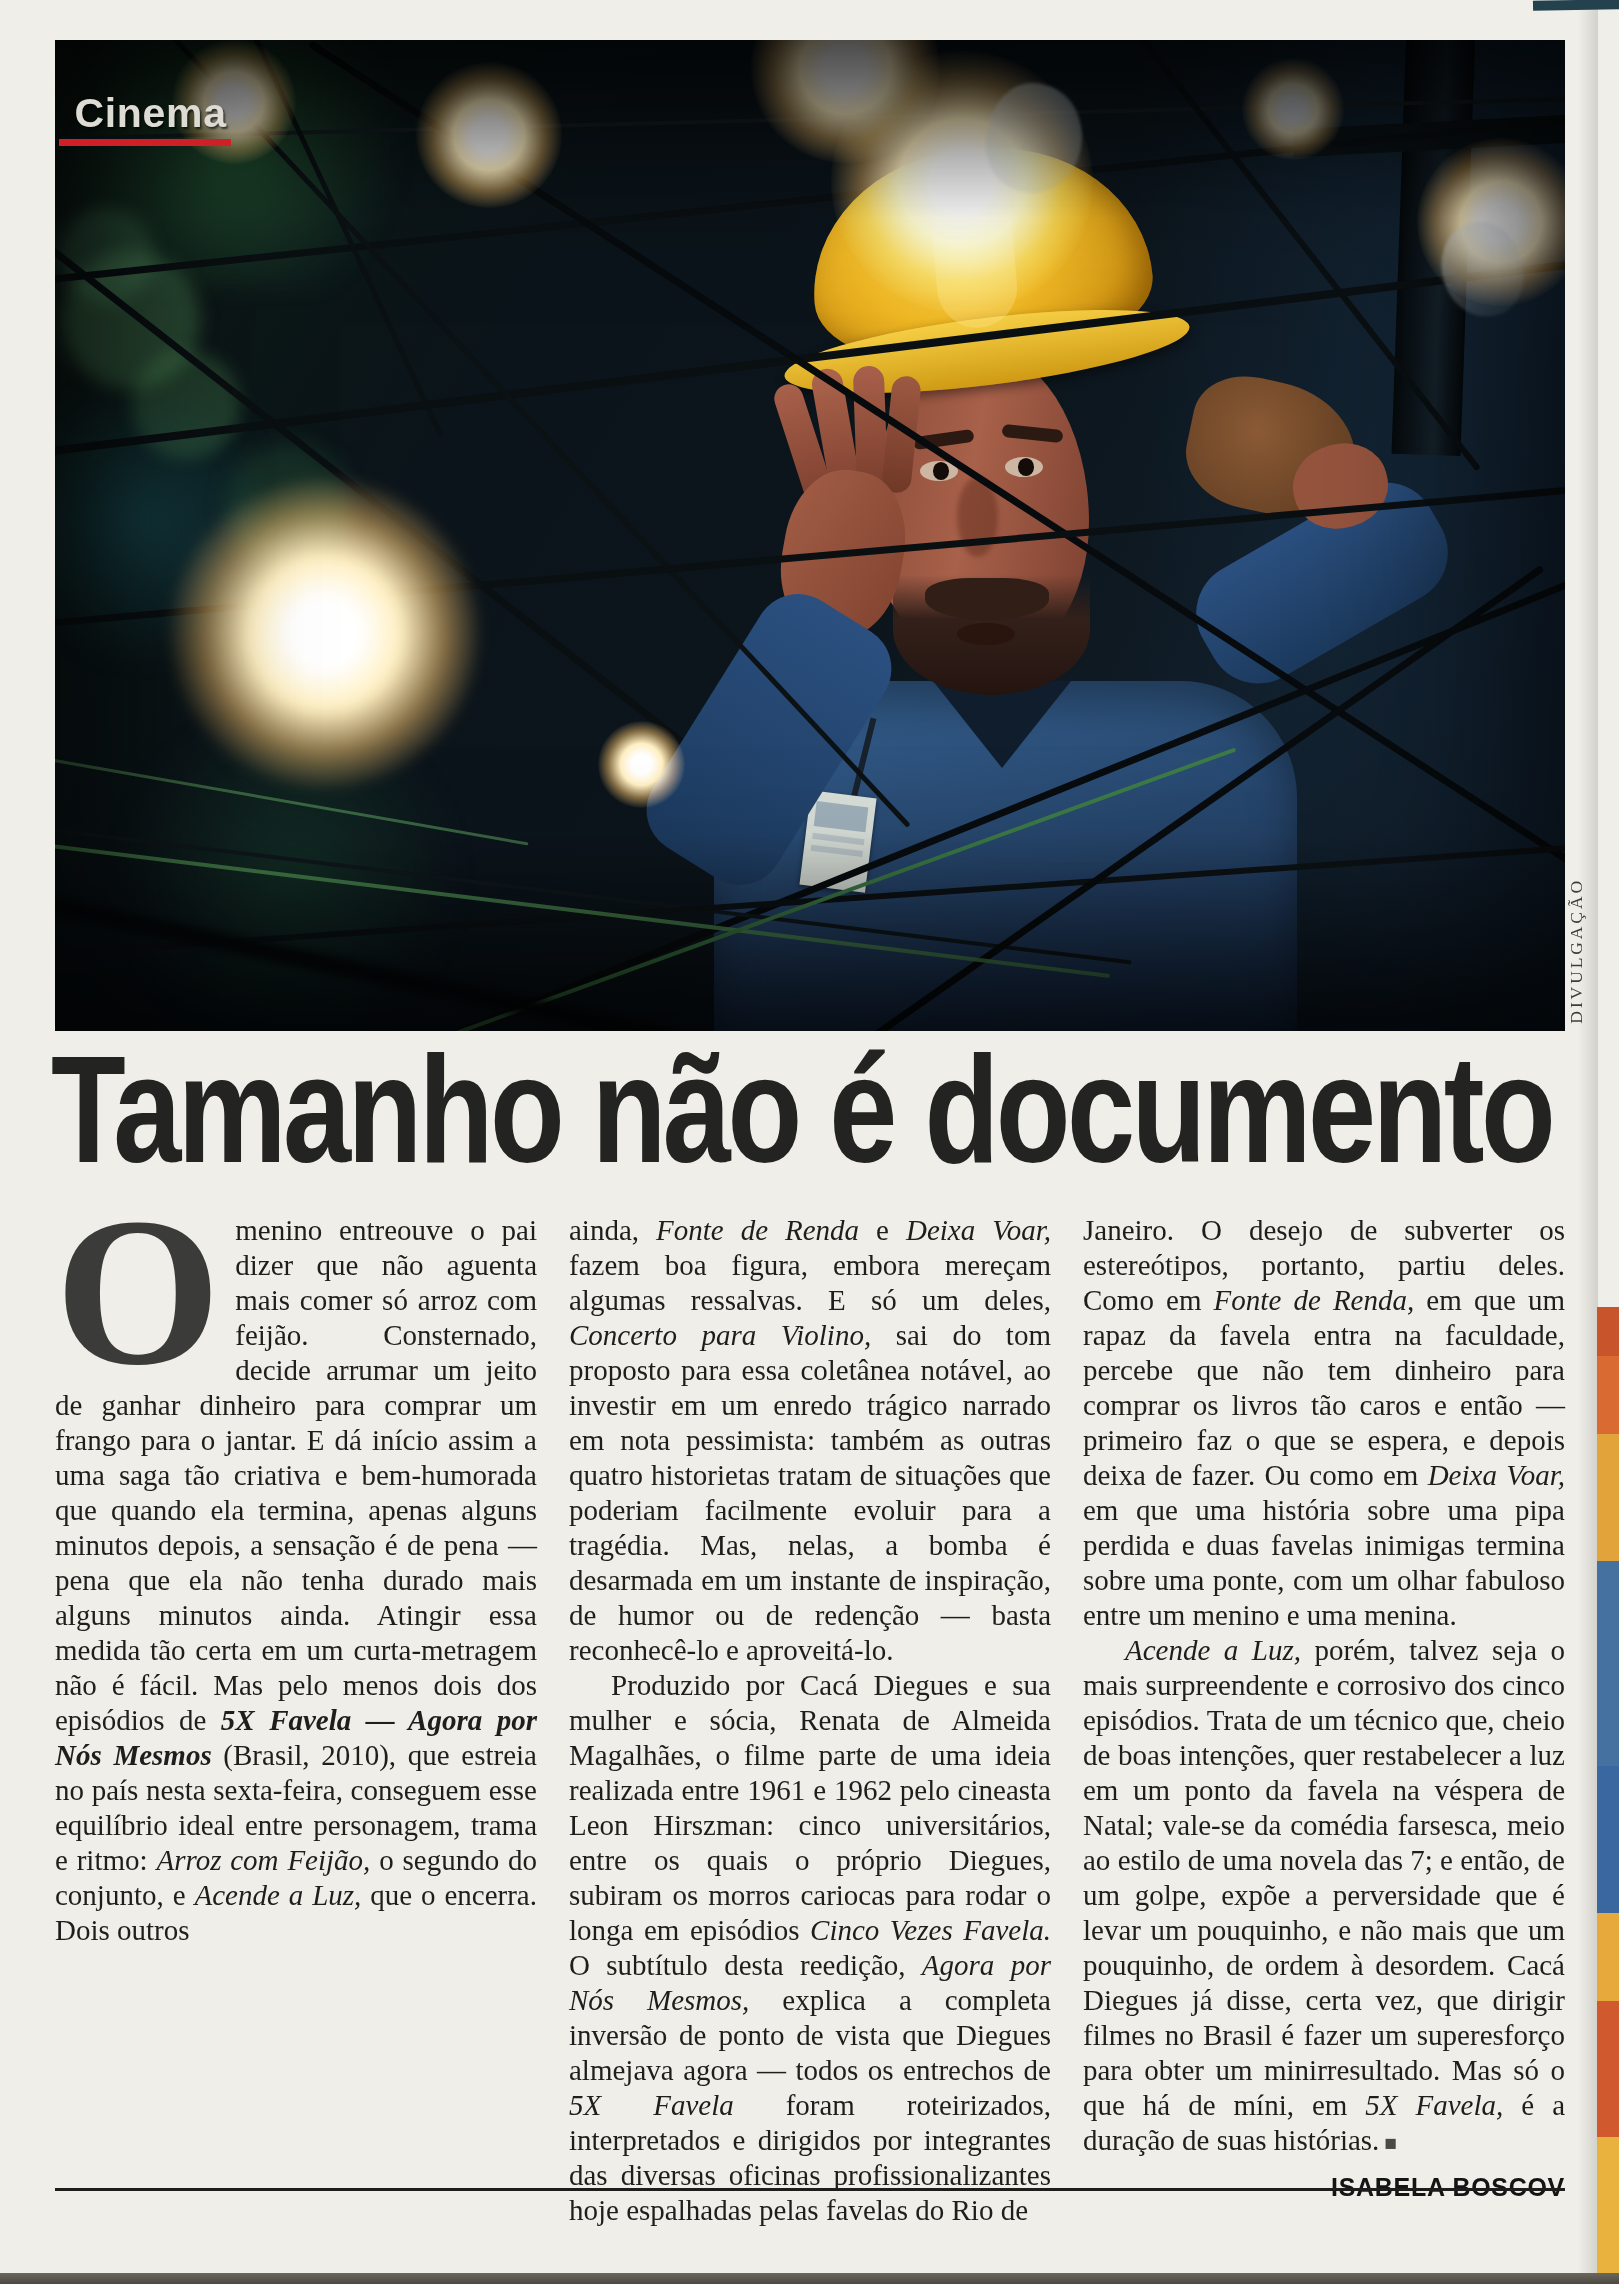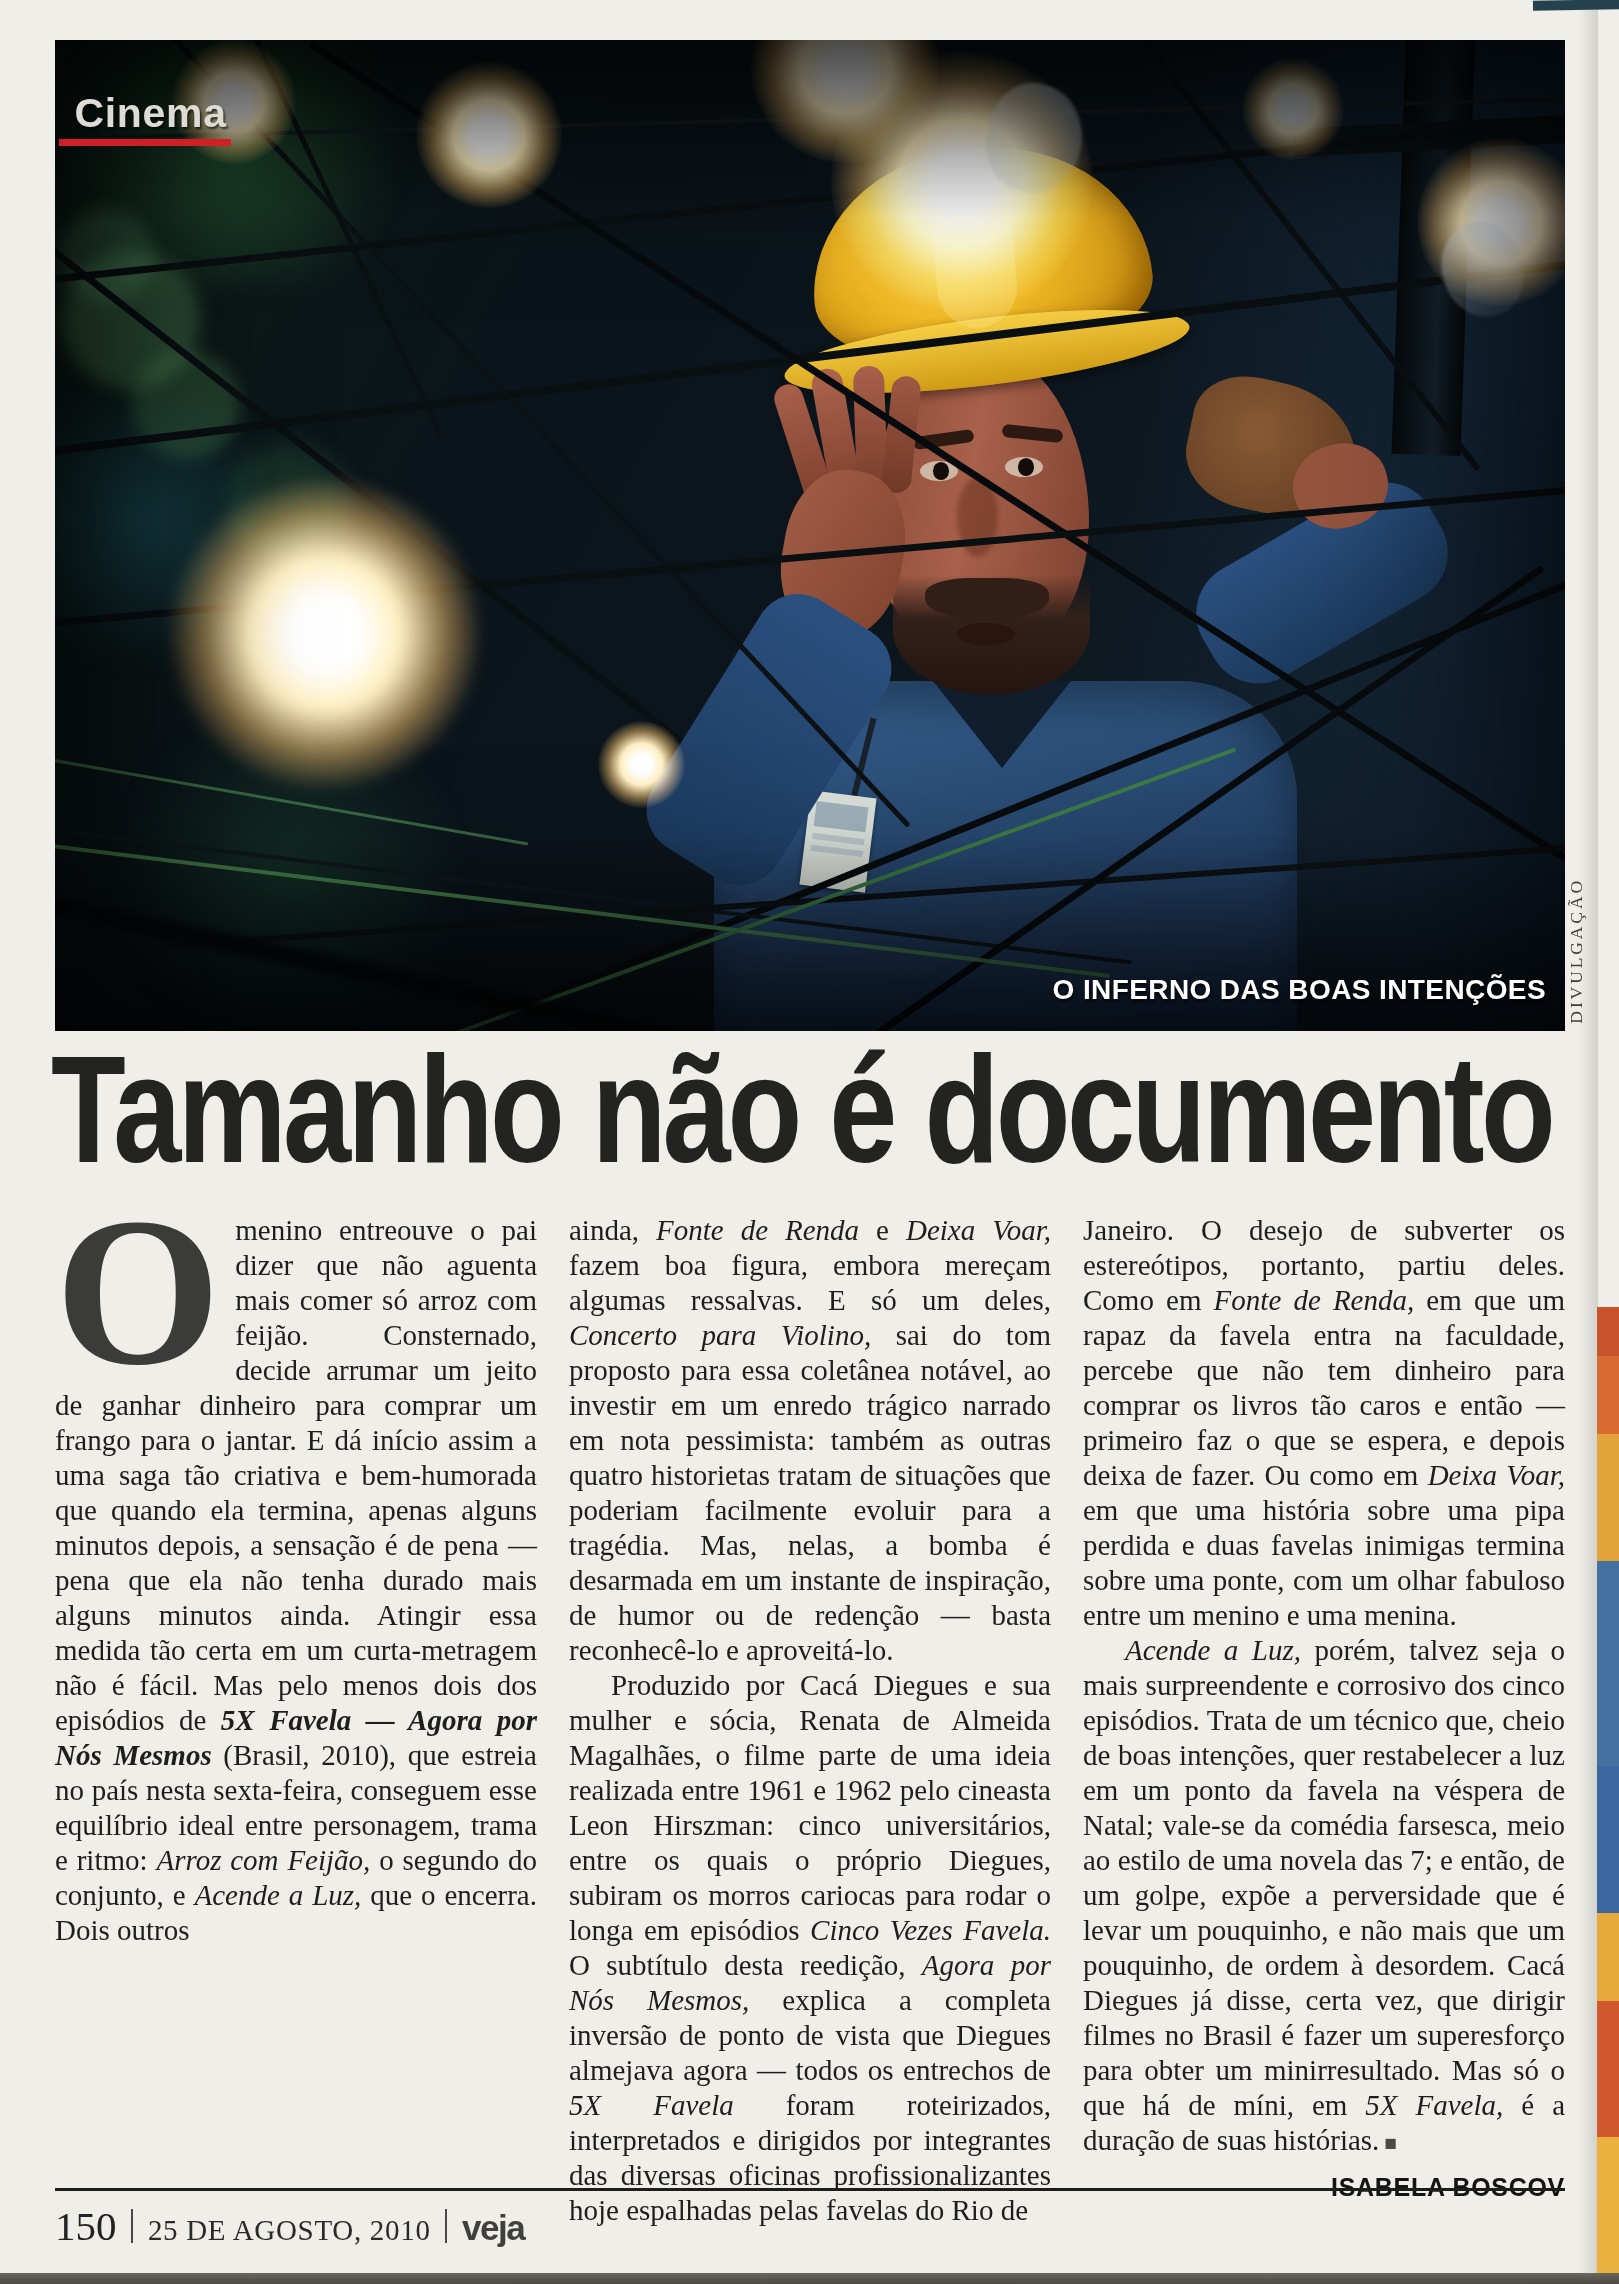--- a/index.html
+++ b/index.html
@@ -161,21 +161,20 @@
     <div class="abs" style="left:1387px;top:182px;width:80px;height:95px;border-radius:50% 50% 45% 55%;background:linear-gradient(160deg,rgba(225,232,235,.5),rgba(150,170,180,.12));transform:rotate(-10deg);filter:blur(1.5px);"></div>
 
     <div class="vignette"></div>
 
     <div class="section-label">
       <div class="txt">Cinema</div>
       <div class="bar"></div>
     </div>
 
     <div class="photo-caption">
-      <div class="cap-title">O INFERNO DAS BOAS INTENÇÕES</div>
     </div>
   </div>
 
   <div class="credit">DIVULGAÇÃO</div>
 
   <h1 class="headline">Tamanho não é documento</h1>
 
   <div class="columns">
     <div class="col">
       <p><span class="dropcap">O</span><span><span>menino entreouve o pai dizer que não aguenta mais comer só arroz com feijão. Consternado, decide arrumar um jeito de ganhar dinheiro para comprar um frango para o jantar. E dá início assim a uma saga tão criativa e bem-humorada que quando ela termina, apenas alguns minutos depois, a sensação é de pena — pena que ela não tenha durado mais alguns minutos ainda. Atingir essa medida tão certa em um curta-metragem não é fácil. Mas pelo menos dois dos episódios de </span><span class="it bd">5X Favela — Agora por Nós Mesmos</span><span> (Brasil, 2010), que estreia no país nesta sexta-feira, conseguem esse equilíbrio ideal entre personagem, trama e ritmo: </span><span class="it">Arroz com Feijão,</span><span> o segundo do conjunto, e </span><span class="it">Acende a Luz,</span><span> que o encerra. Dois outros</span></span></p>
@@ -185,26 +184,19 @@
       <p class="indent"><span>Produzido por Cacá Diegues e sua mulher e sócia, Renata de Almeida Magalhães, o filme parte de uma ideia realizada entre 1961 e 1962 pelo cineasta Leon Hirszman: cinco universitários, entre os quais o próprio Diegues, subiram os morros cariocas para rodar o longa em episódios </span><span class="it">Cinco Vezes Favela.</span><span> O subtítulo desta reedição, </span><span class="it">Agora por Nós Mesmos,</span><span> explica a completa inversão de ponto de vista que Diegues almejava agora — todos os entrechos de </span><span class="it">5X Favela</span><span> foram roteirizados, interpretados e dirigidos por integrantes das diversas oficinas profissionalizantes hoje espalhadas pelas favelas do Rio de</span></p>
     </div>
     <div class="col">
       <p><span>Janeiro. O desejo de subverter os estereótipos, portanto, partiu deles. Como em </span><span class="it">Fonte de Renda,</span><span> em que um rapaz da favela entra na faculdade, percebe que não tem dinheiro para comprar os livros tão caros e então — primeiro faz o que se espera, e depois deixa de fazer. Ou como em </span><span class="it">Deixa Voar,</span><span> em que uma história sobre uma pipa perdida e duas favelas inimigas termina sobre uma ponte, com um olhar fabuloso entre um menino e uma menina.</span></p>
       <p class="indent"><span class="it">Acende a Luz,</span><span> porém, talvez seja o mais surpreendente e corrosivo dos cinco episódios. Trata de um técnico que, cheio de boas intenções, quer restabelecer a luz em um ponto da favela na véspera de Natal; vale-se da comédia farsesca, meio ao estilo de uma novela das 7; e então, de um golpe, expõe a perversidade que é levar um pouquinho, e não mais que um pouquinho, de ordem à desordem. Cacá Diegues já disse, certa vez, que dirigir filmes no Brasil é fazer um superesforço para obter um minirresultado. Mas só o que há de míni, em </span><span class="it">5X Favela,</span><span> é a duração de suas histórias.</span><span class="mk">  ■</span></p>
       <div class="byline">ISABELA BOSCOV</div>
     </div>
   </div>
 
   <div class="footer-rule"></div>
-  <div class="footer">
-    <span class="pnum">150</span>
-    <span class="sep"></span>
-    <span class="date">25 DE AGOSTO, 2010</span>
-    <span class="sep"></span>
-    <span class="logo">veja</span>
-  </div>
 
   <div class="fold-shadow"></div>
   <div class="next-page-strip"></div>
   <div class="top-edge"></div>
   <div class="bottom-edge"></div>
 </div>
 
 
 </body></html>

